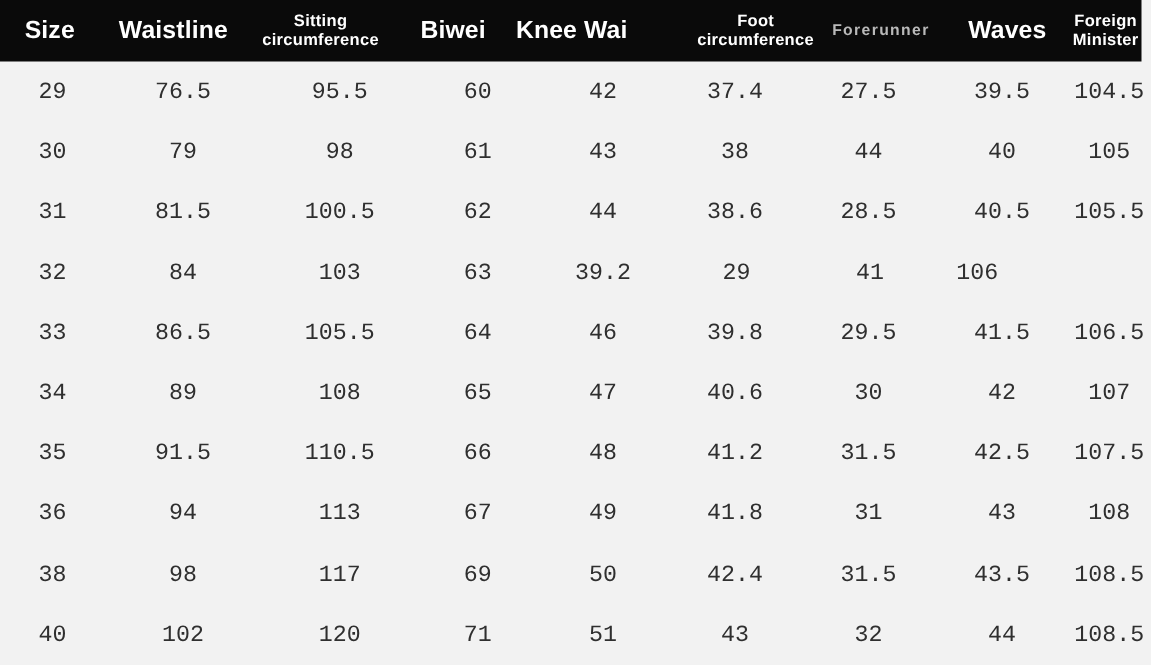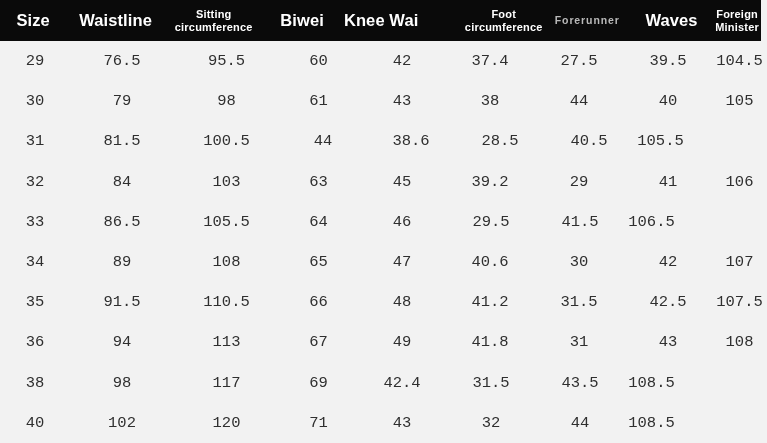--- a/index.html
+++ b/index.html
@@ -193,43 +193,44 @@
         <div class="cell c4">43</div>
         <div class="cell c5">38</div>
         <div class="cell c6">44</div>
         <div class="cell c7">40</div>
         <div class="cell c8">105</div>
       </div>
       <div class="chart-row">
         <div class="cell c0">31</div>
         <div class="cell c1">81.5</div>
         <div class="cell c2">100.5</div>
+        <div class="cell c3">62</div>
         <div class="cell c4">44</div>
         <div class="cell c5">38.6</div>
         <div class="cell c6">28.5</div>
         <div class="cell c7">40.5</div>
         <div class="cell c8">105.5</div>
       </div>
       <div class="chart-row">
         <div class="cell c0">32</div>
         <div class="cell c1">84</div>
         <div class="cell c2">103</div>
         <div class="cell c3">63</div>
-        <div class="cell c4">45</div>
         <div class="cell c5">39.2</div>
         <div class="cell c6">29</div>
         <div class="cell c7">41</div>
         <div class="cell c8">106</div>
       </div>
       <div class="chart-row">
         <div class="cell c0">33</div>
         <div class="cell c1">86.5</div>
         <div class="cell c2">105.5</div>
         <div class="cell c3">64</div>
         <div class="cell c4">46</div>
+        <div class="cell c5">39.8</div>
         <div class="cell c6">29.5</div>
         <div class="cell c7">41.5</div>
         <div class="cell c8">106.5</div>
       </div>
       <div class="chart-row">
         <div class="cell c0">34</div>
         <div class="cell c1">89</div>
         <div class="cell c2">108</div>
         <div class="cell c3">65</div>
         <div class="cell c4">47</div>
@@ -258,30 +259,32 @@
         <div class="cell c5">41.8</div>
         <div class="cell c6">31</div>
         <div class="cell c7">43</div>
         <div class="cell c8">108</div>
       </div>
       <div class="chart-row">
         <div class="cell c0">38</div>
         <div class="cell c1">98</div>
         <div class="cell c2">117</div>
         <div class="cell c3">69</div>
+        <div class="cell c4">50</div>
         <div class="cell c5">42.4</div>
         <div class="cell c6">31.5</div>
         <div class="cell c7">43.5</div>
         <div class="cell c8">108.5</div>
       </div>
       <div class="chart-row">
         <div class="cell c0">40</div>
         <div class="cell c1">102</div>
         <div class="cell c2">120</div>
         <div class="cell c3">71</div>
+        <div class="cell c4">51</div>
         <div class="cell c5">43</div>
         <div class="cell c6">32</div>
         <div class="cell c7">44</div>
         <div class="cell c8">108.5</div>
       </div>
     </div>
 
 </div>
 
 </body></html>

